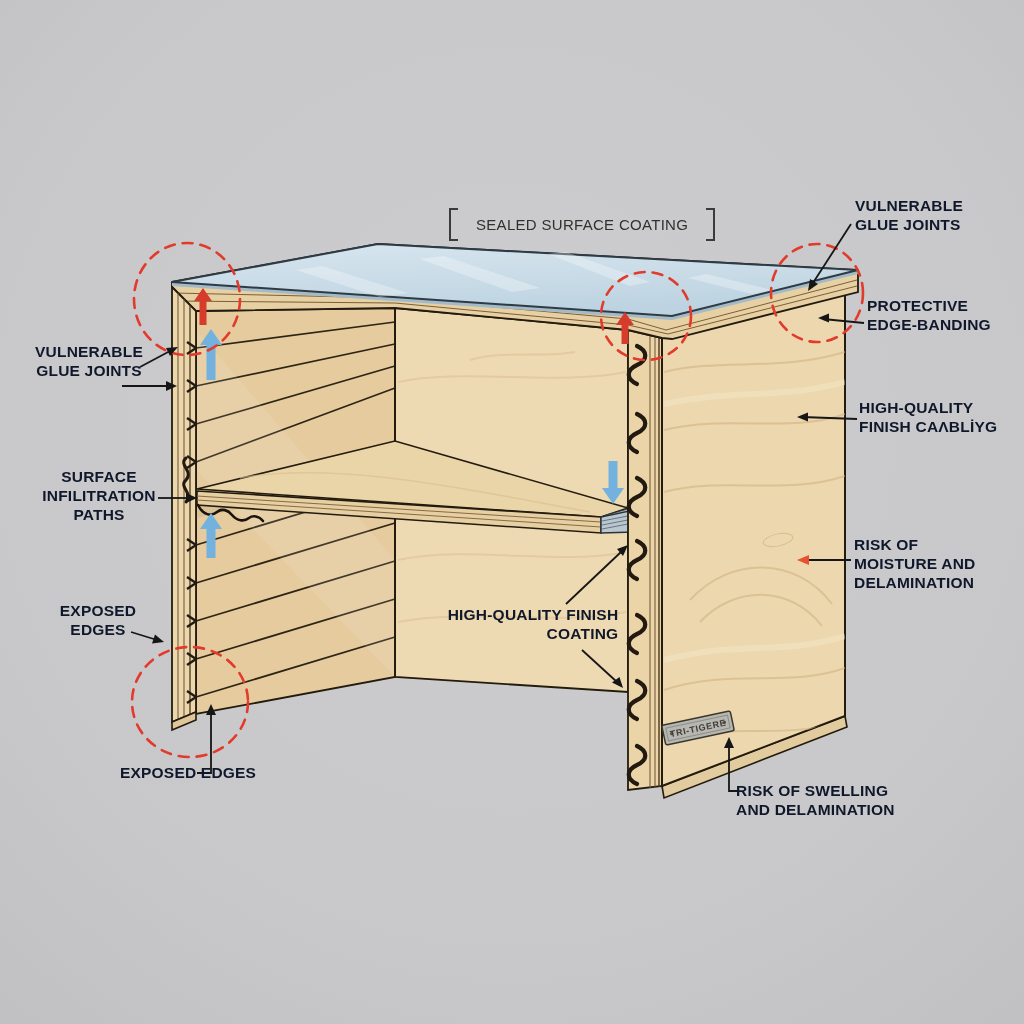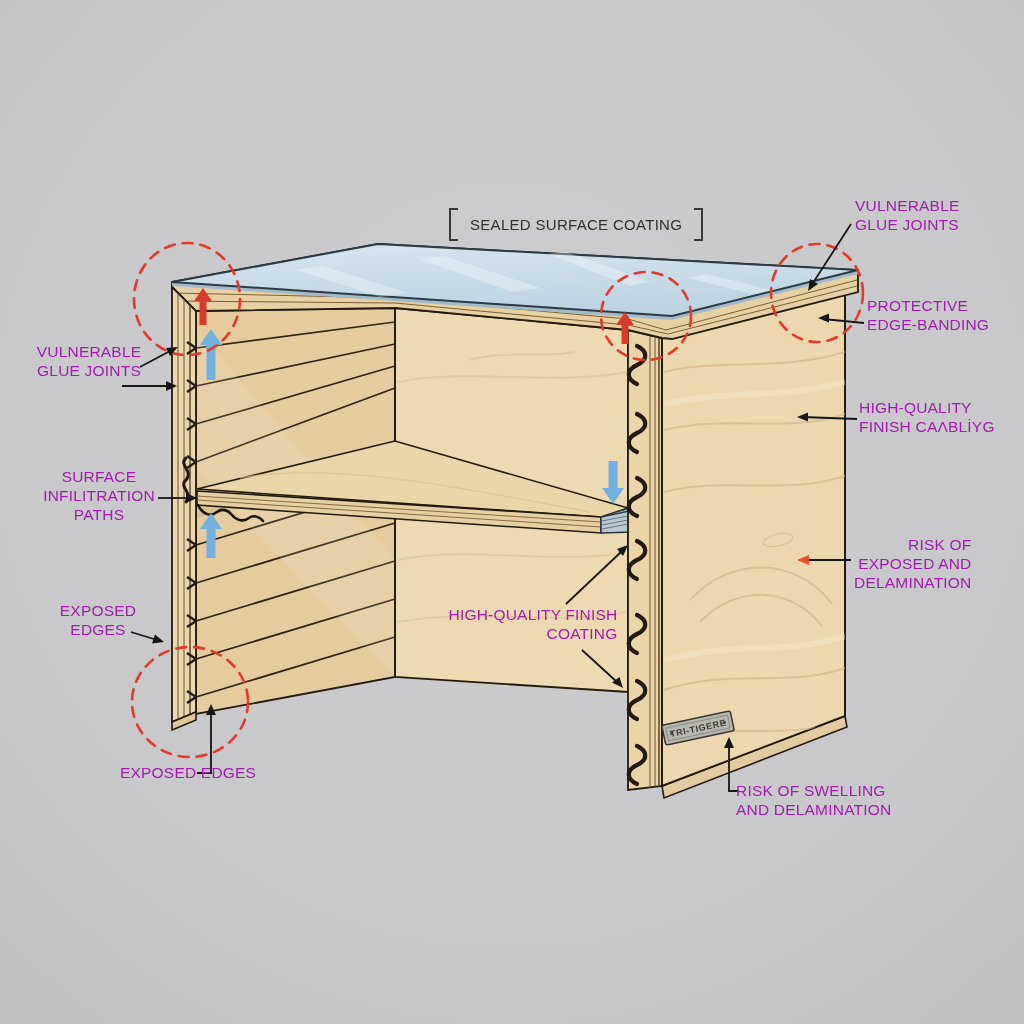--- a/index.html
+++ b/index.html
@@ -1,22 +1,22 @@
 <!DOCTYPE html>
 <html><head>
 <meta charset="utf-8">
 <style>
   html,body{margin:0;padding:0;width:1024px;height:1024px;overflow:hidden;}
   body{background:#c9c9cb;font-family:"Liberation Sans",sans-serif;position:relative;}
   .stage{position:absolute;inset:0;width:1024px;height:1024px;}
   svg{position:absolute;left:0;top:0;}
-  .lbl{position:absolute;color:#a21caf;font-size:15.5px;line-height:19px;
-       letter-spacing:.2px;white-space:nowrap;font-weight:400;}
+  .lbl{position:absolute;color:#0f172a;font-size:15.5px;line-height:19px;
+       letter-spacing:.2px;white-space:nowrap;font-weight:700;}
   .lbl.center{text-align:center;transform:translateX(-50%);}
-  .bracket-label{position:absolute;left:449px;top:205px;display:flex;gap:12px;
+  .bracket-label{position:absolute;left:449px;top:205px;display:flex;gap:18px;
        align-items:center;height:38px;}
   .bracket{width:9px;height:33px;box-sizing:border-box;border:2.5px solid #3b3b39;}
   .bracket.left{border-right:none;}
   .bracket.right{border-left:none;}
   .bracket-label .txt{font-size:15px;letter-spacing:.3px;color:#31302c;}
 </style>
 </head>
 <body>
 
 <div class="stage">
@@ -235,23 +235,23 @@
   <div>GLUE JOINTS</div>
 </div>
 <div class="lbl" style="left:867px;top:296px;">
   <div>PROTECTIVE</div>
   <div>EDGE-BANDING</div>
 </div>
 <div class="lbl" style="left:859px;top:398px;">
   <div>HIGH-QUALITY</div>
   <div>FINISH CAΛBLİYG</div>
 </div>
-<div class="lbl" style="left:854px;top:535px;text-align:right;">
+<div class="lbl" style="left:854px;top:535px;">
   <div>RISK OF</div>
-  <div>EXPOSED AND</div>
+  <div>MOISTURE AND</div>
   <div>DELAMINATION</div>
 </div>
 
 <div class="lbl center" style="left:89px;top:342px;">
   <div>VULNERABLE</div>
   <div>GLUE JOINTS</div>
 </div>
 <div class="lbl center" style="left:99px;top:467px;">
   <div>SURFACE</div>
   <div>INFILITRATION</div>

